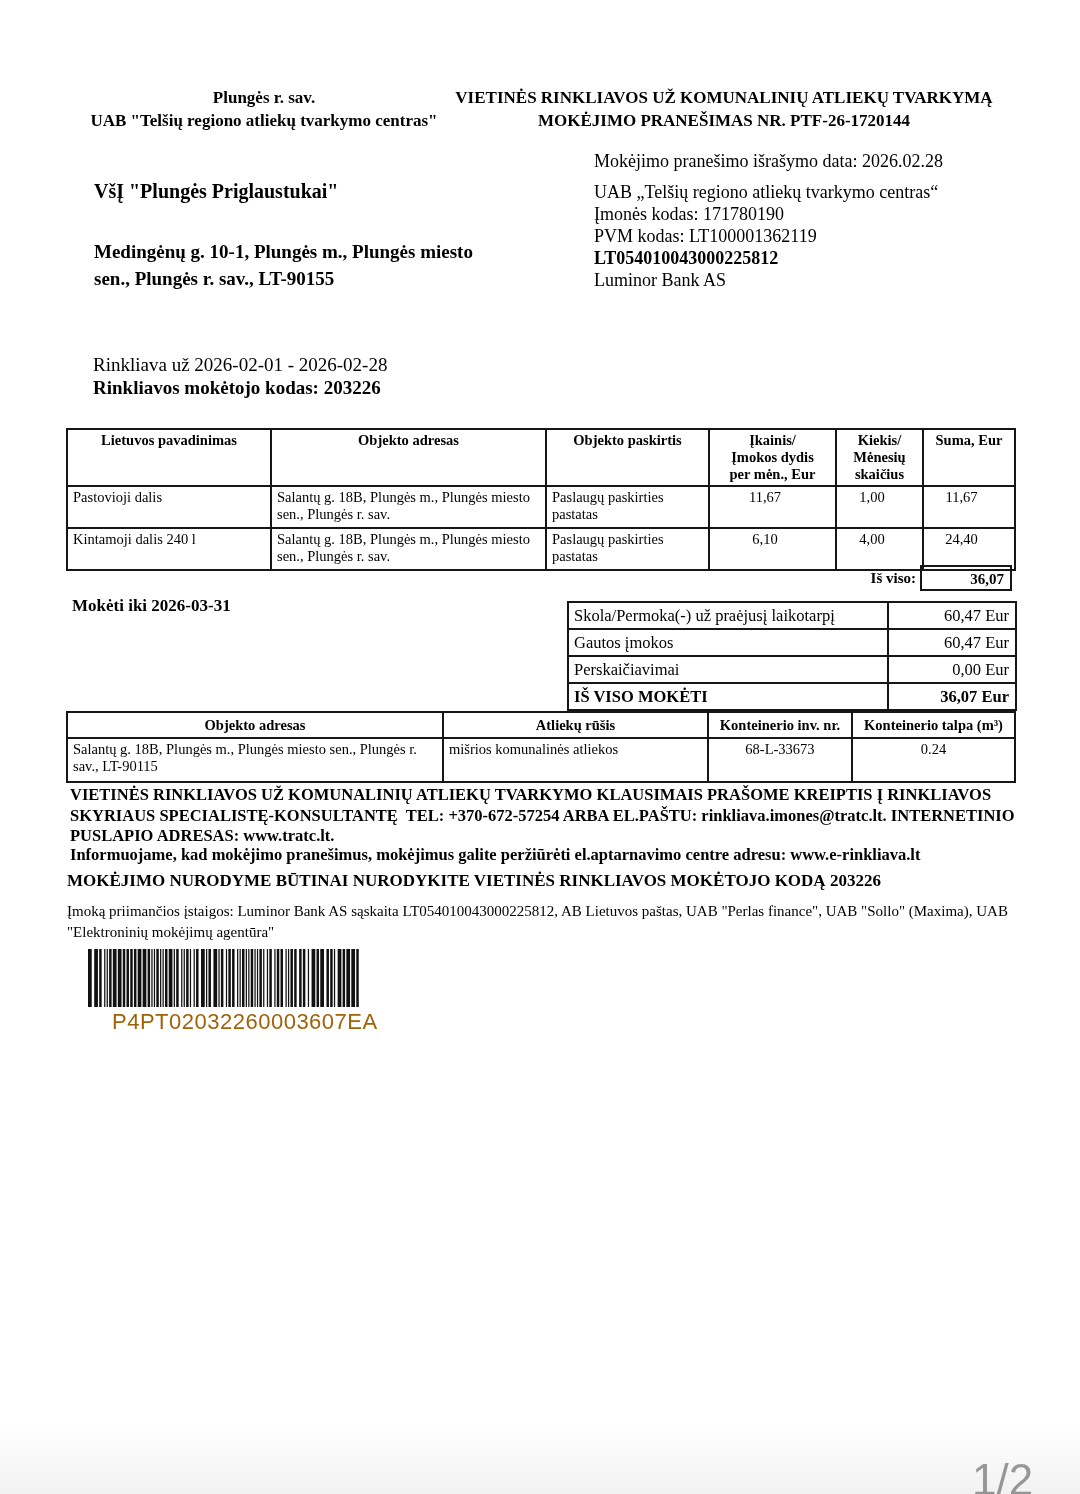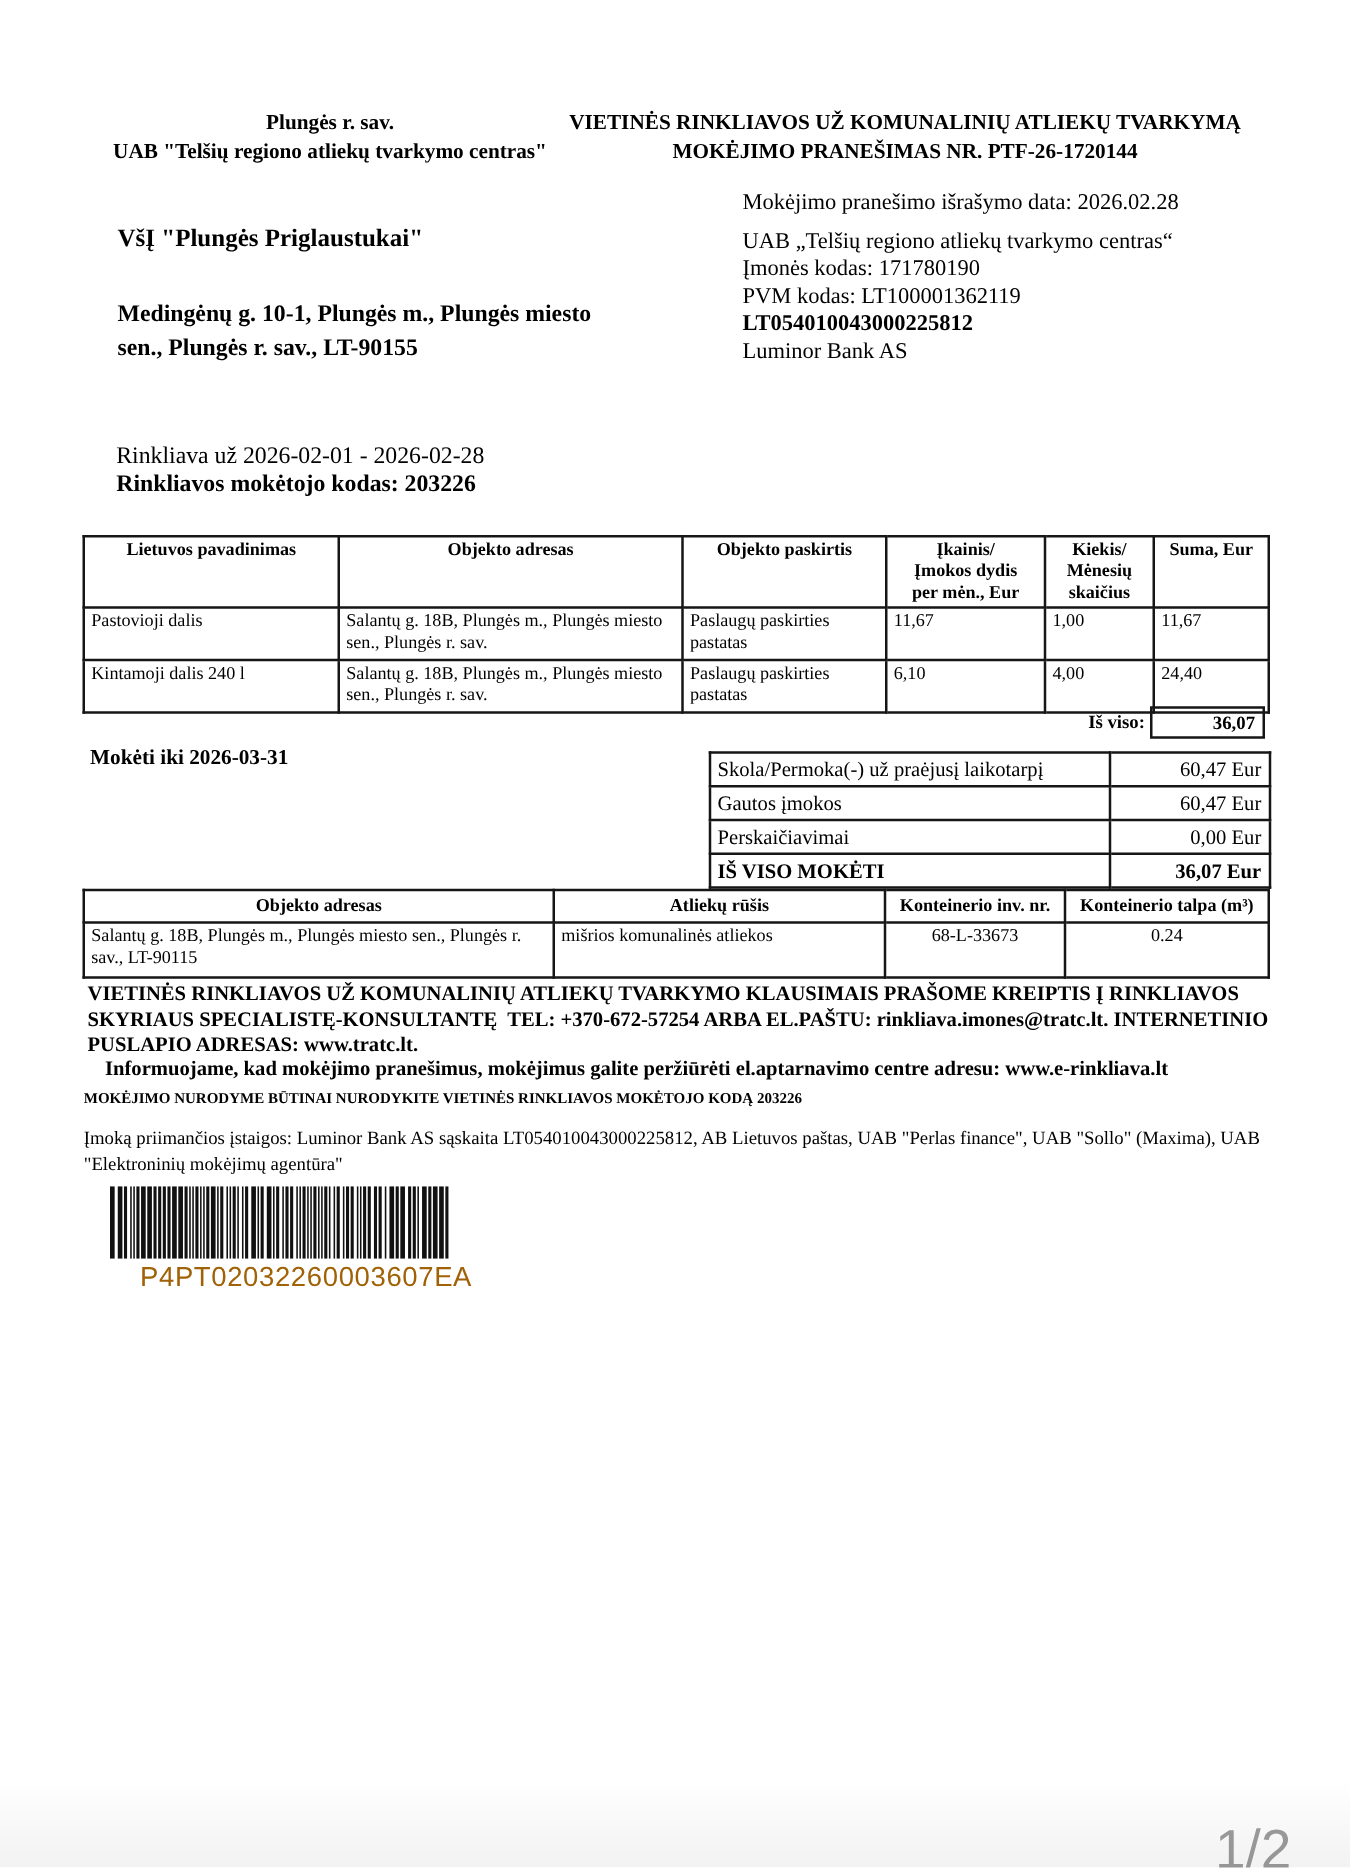--- a/index.html
+++ b/index.html
@@ -23,43 +23,43 @@
 
   .billing{left:93px;top:353px;font-size:19px;line-height:23px;}
 
   table{border-collapse:collapse;table-layout:fixed;}
   td,th{border:2px solid #161616;font-size:14.5px;line-height:17px;padding:2px 5px;vertical-align:top;overflow:hidden;}
   th{font-weight:bold;text-align:center;white-space:pre-line;}
 
   .services{left:66px;top:428px;}
   .services th{height:50px;}
   .services td{height:36px;}
-  .services .num{text-align:left;padding-right:20px;}
+  .services .num{text-align:center;padding-right:20px;}
   .services .wrap{white-space:pre-wrap;}
 
   .total-label{left:720px;top:570px;width:196px;text-align:right;font-weight:bold;font-size:15px;}
   .total-box{left:920px;top:565px;width:82px;height:21px;border:2px solid #161616;
              font-weight:bold;font-size:15px;text-align:right;padding:1px 6px 0 0;line-height:22px;}
 
   .due-line{left:72px;top:596px;font-weight:bold;font-size:17px;}
 
   .summary{left:567px;top:601px;}
   .summary td{font-size:16.5px;height:21px;vertical-align:middle;line-height:19px;}
   .summary .val{text-align:right;padding-right:6px;}
   .summary .total-row td{font-weight:bold;}
 
   .container-tbl{left:66px;top:711px;}
   .container-tbl th{height:20px;vertical-align:middle;}
   .container-tbl td{height:38px;}
   .container-tbl .ctr{text-align:center;}
   .container-tbl .wrap{white-space:pre-wrap;}
 
   .contact-par{left:70px;top:785px;width:965px;font-weight:bold;font-size:16.5px;line-height:20.5px;white-space:pre-wrap;}
-  .info-line{left:70px;top:845px;width:965px;font-weight:bold;font-size:16.5px;margin-left:14px;}
-  .pay-code-line{left:67px;top:871px;width:980px;font-weight:bold;font-size:12px;}
+  .info-line{left:70px;top:845px;width:965px;font-weight:bold;font-size:16.5px;}
+  .pay-code-line{left:67px;top:871px;width:980px;font-weight:bold;font-size:17px;}
   .institutions{left:67px;top:901px;width:960px;font-size:15px;line-height:21px;white-space:pre-wrap;}
 
   .barcode-wrap{left:88px;top:949px;width:272px;height:58px;}
   .barcode-wrap svg{width:100%;height:100%;display:block;}
   .barcode-text{left:112px;top:1009px;font-family:"Liberation Sans", sans-serif;font-size:22px;letter-spacing:0.5px;color:#a16207;}
 
   .page-number{left:972px;top:1455px;font-family:"Liberation Sans", sans-serif;font-size:44px;color:#9d9d9d;}
   .bottom-fade{left:0;bottom:0;width:1080px;height:70px;
     background:linear-gradient(to bottom, rgba(0,0,0,0) 0%, rgba(0,0,0,0.05) 100%);pointer-events:none;}
 </style>

